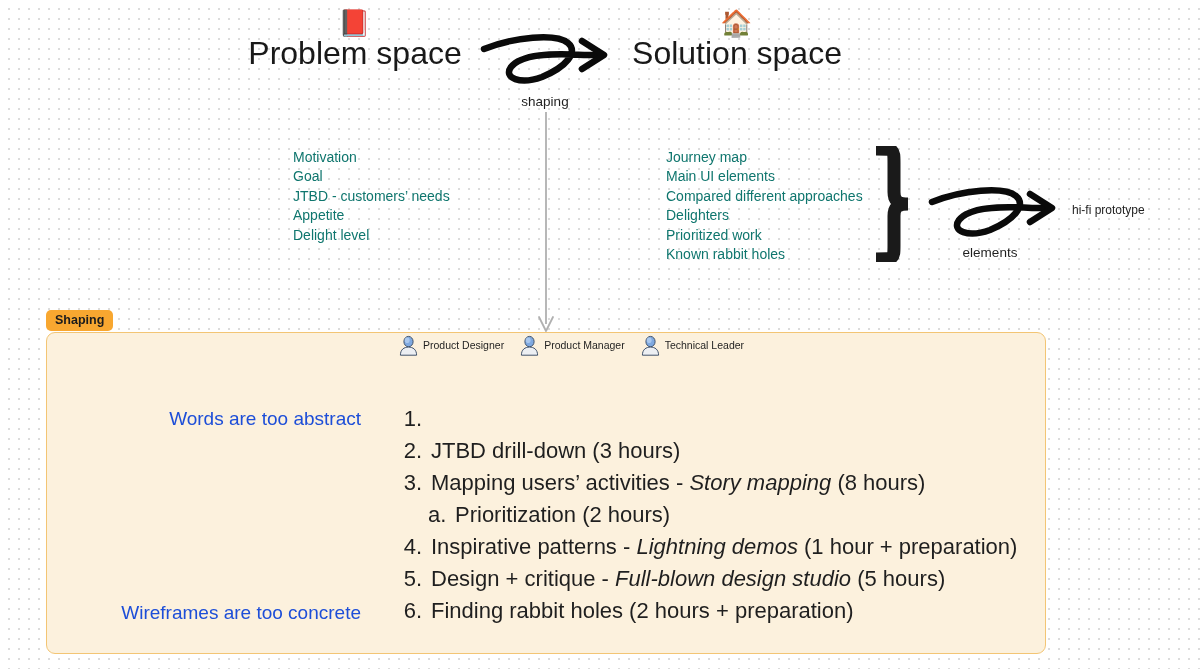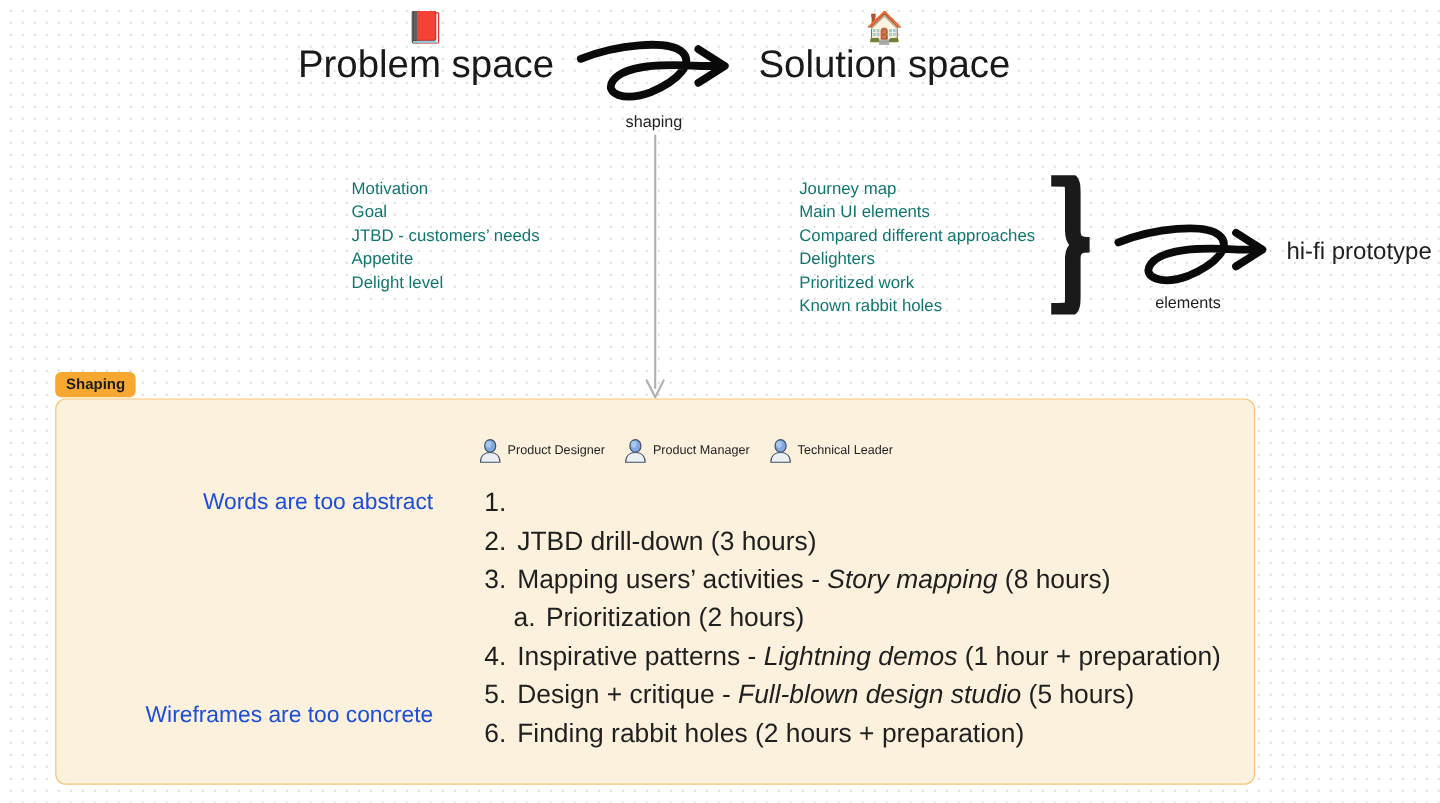--- a/index.html
+++ b/index.html
@@ -83,21 +83,21 @@
     position: absolute;
     left: 868px;
     top: 146px;
     width: 60px;
     height: 116px;
   }
   #hifi-label {
     position: absolute;
     left: 1072px;
     top: 201px;
-    font-size: 20px;
+    font-size: 12px;
     line-height: 19px;
     color: #1f1f1f;
     white-space: nowrap;
   }
 
   
   #shaping-badge {
     position: absolute;
     left: 46px;
     top: 310px;
@@ -121,21 +121,21 @@
     background: #FCF1DD;
     border: 1.5px solid #F3C574;
     border-radius: 9px;
     box-sizing: border-box;
   }
 
   
   #roles-row {
     position: absolute;
     left: 352px;
-    top: 32px;
+    top: 2px;
     display: flex;
     align-items: center;
     gap: 16px;
   }
   .role-chip {
     display: flex;
     align-items: center;
     gap: 5px;
   }
   .role-label {
@@ -150,21 +150,21 @@
   .side-note {
     position: absolute;
     font-size: 19px;
     line-height: 24px;
     color: #1d4ed8;
     white-space: nowrap;
     text-align: right;
     width: 300px;
   }
   #note-abstract { left: 14px; top: 74px; }
-  #note-concrete { left: 14px; top: 252px; }
+  #note-concrete { left: 14px; top: 268px; }
 
   
   #agenda {
     position: absolute;
     left: 345px;
     top: 70px;
     width: 660px;
   }
   .agenda-item {
     font-size: 22px;

